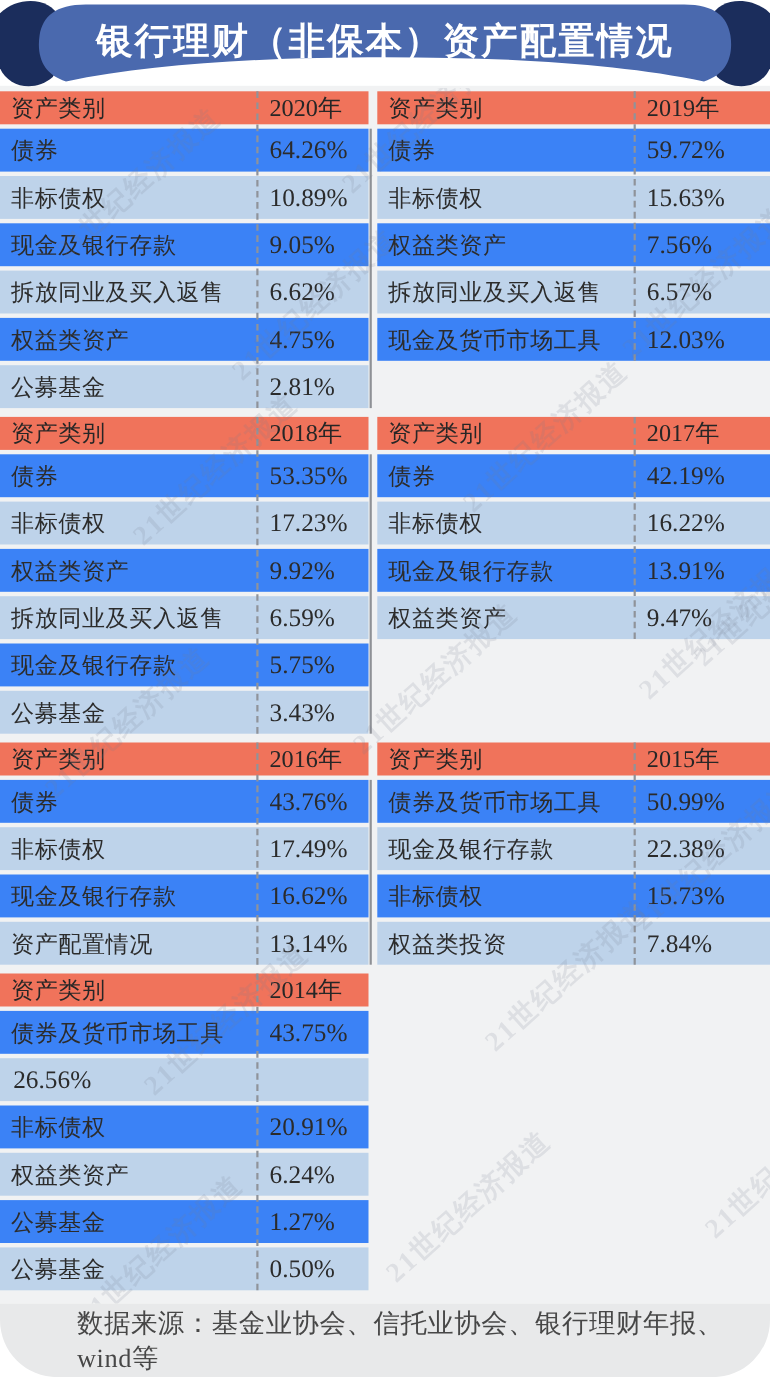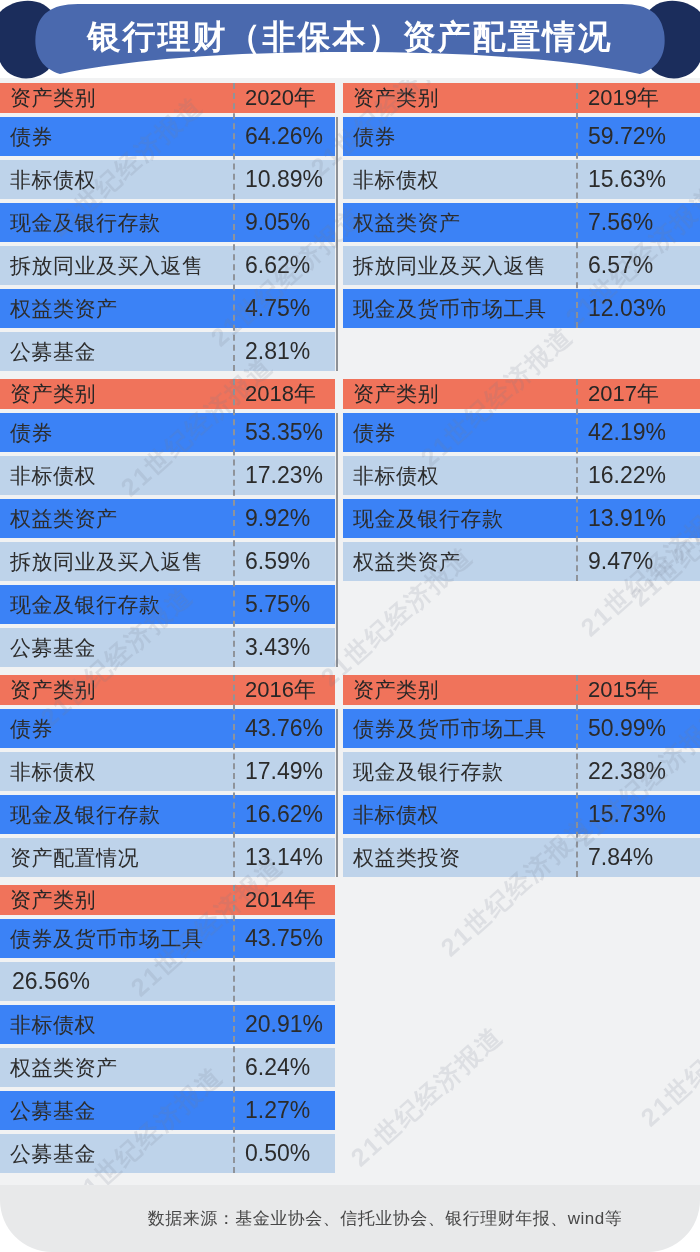--- a/index.html
+++ b/index.html
@@ -1,17 +1,17 @@
 <!DOCTYPE html>
 <html><head>
 <meta charset="utf-8">
 <style>
   html,body{margin:0;padding:0;background:#ffffff;}
   body{font-family:"Liberation Sans","DejaVu Sans",sans-serif;}
-  .page{position:relative;width:700px;height:1252px;background:#ffffff;overflow:hidden;}
+  .page{position:relative;width:700px;height:1252px;background:#ffffff;overflow:hidden;font-family:Liberation Serif, serif;}
 
   
   .content-bg{position:absolute;top:78px;left:0;width:700px;height:1107px;background:#f1f2f3;}
 
   
   .banner{position:absolute;top:0;left:0;width:700px;height:80px;}
   .banner svg{display:block;}
   .banner-title{position:absolute;top:6px;left:0;width:700px;height:62px;
     display:flex;align-items:center;justify-content:center;
     color:#ffffff;font-size:33px;font-weight:bold;letter-spacing:2px;}
@@ -34,21 +34,21 @@
   .vline{position:absolute;left:336px;top:34px;bottom:0;width:2px;background:#8e9196;z-index:3;}
 
   
   .wm-layer{position:absolute;top:80px;left:0;width:700px;height:1105px;pointer-events:none;z-index:6;overflow:hidden;}
   .wm{position:absolute;transform:rotate(-42deg);color:rgba(120,127,142,0.16);
       font-size:25px;font-weight:bold;letter-spacing:2px;white-space:nowrap;}
 
   
   .footer{position:absolute;top:1185px;left:0;width:700px;height:67px;background:#e8e9ea;
     border-radius:0 0 52px 52px;display:flex;align-items:center;justify-content:center;
-    box-sizing:border-box;padding-left:70px;font-size:17px;color:#474747;letter-spacing:0.5px;}
+    box-sizing:border-box;padding-left:70px;font-size:24px;color:#474747;letter-spacing:0.5px;}
 </style>
 </head>
 <body>
 
 <div class="page">
 
   <div class="content-bg"></div>
 
   <div class="banner">
     <svg width="700" height="80" viewBox="0 0 700 80">

